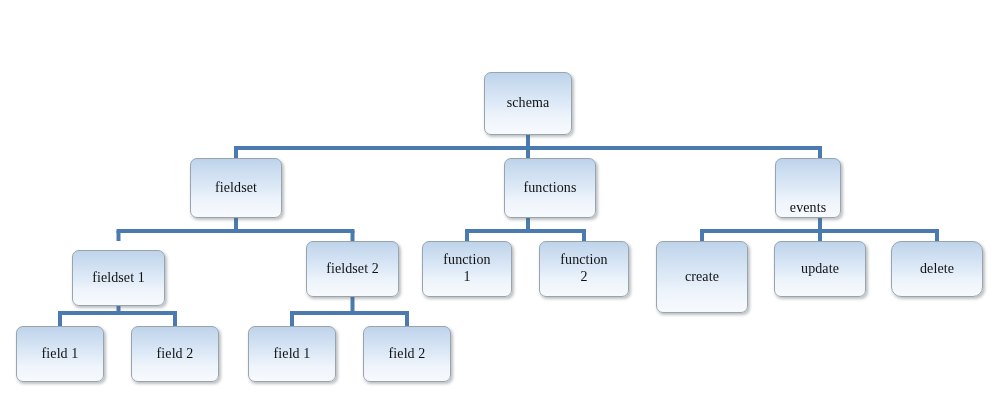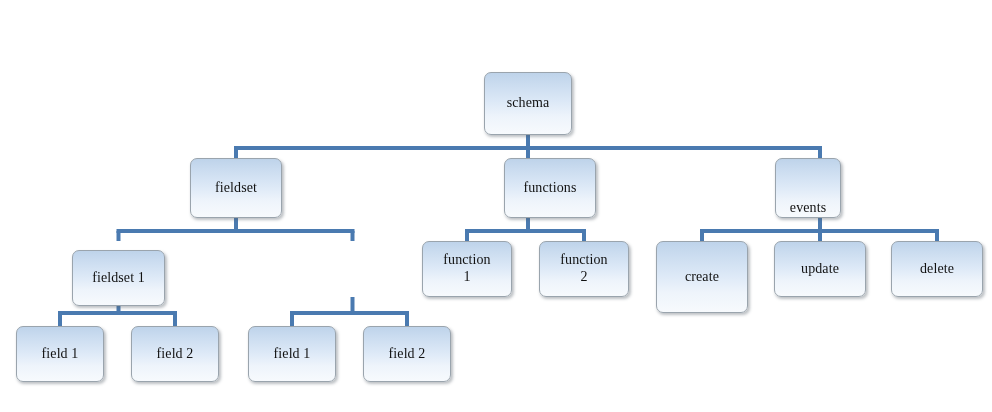--- a/index.html
+++ b/index.html
@@ -91,35 +91,38 @@
     </div>
     <div class="node" style="left: 482px; top: 158px; width: 92px; height: 60px; margin-left: 22px;">
       <span class="label">functions</span>
     </div>
     <div class="node" style="left: 775px; top: 158px; width: 66px; height: 60px; align-items: flex-end;">
       <span class="label">events</span>
     </div>
     <div class="node" style="left: 72px; top: 250px; width: 93px; height: 56px;">
       <span class="label">fieldset 1</span>
     </div>
+    <div class="node" style="left: 306px; top: 241px; width: 93px; height: 56px;">
+      <span class="label">fieldset 2</span>
+    </div>
     <div class="node" style="left: 422px; top: 241px; width: 90px; height: 56px;">
       <span class="label">function
 1</span>
     </div>
     <div class="node" style="left: 539px; top: 241px; width: 90px; height: 56px;">
       <span class="label">function
 2</span>
     </div>
     <div class="node" style="left: 656px; top: 241px; width: 92px; height: 72px;">
       <span class="label">create</span>
     </div>
     <div class="node" style="left: 774px; top: 241px; width: 92px; height: 56px; text-align: center;">
       <span class="label">update</span>
     </div>
-    <div class="node" style="left: 891px; top: 241px; width: 92px; height: 56px;">
+    <div class="node" style="left: 891px; top: 241px; width: 92px; height: 56px; border-radius: 10px;">
       <span class="label">delete</span>
     </div>
     <div class="node" style="left: 16px; top: 326px; width: 88px; height: 56px;">
       <span class="label">field 1</span>
     </div>
     <div class="node" style="left: 131px; top: 326px; width: 88px; height: 56px;">
       <span class="label">field 2</span>
     </div>
     <div class="node" style="left: 248px; top: 326px; width: 88px; height: 56px;">
       <span class="label">field 1</span>

